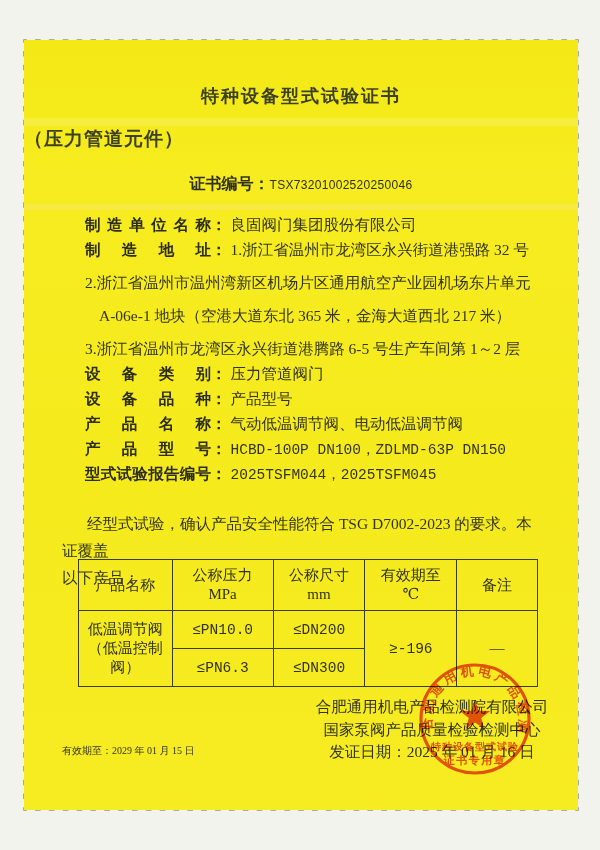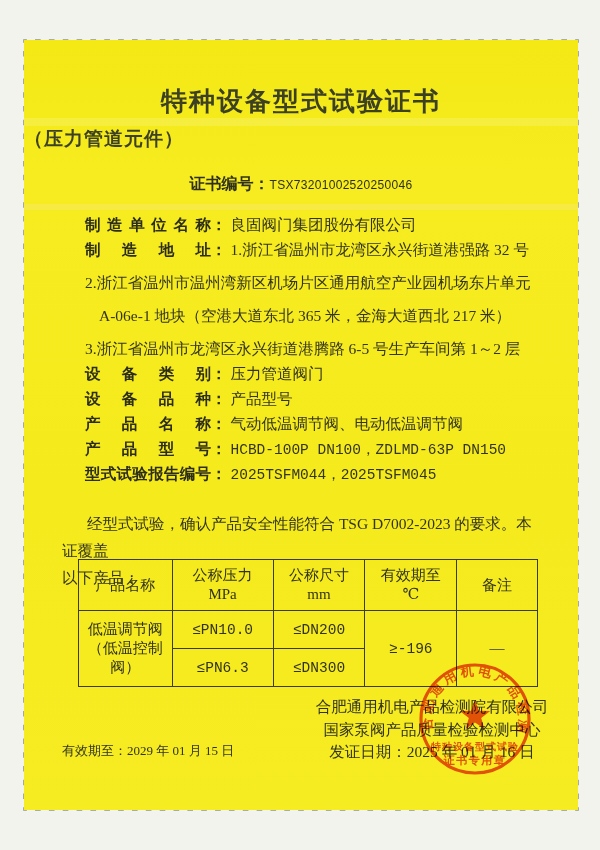--- a/index.html
+++ b/index.html
@@ -14,21 +14,21 @@
   .cert{
     position:absolute;left:24px;top:40px;width:554px;height:770px;
     background:linear-gradient(180deg,#f4e915 0%,#f6ec1f 18%,#f5ea1c 60%,#f6ec22 100%);
     z-index:1;color:#33341f;
   }
   .band{position:absolute;left:0;width:554px;background:rgba(255,255,255,.16);pointer-events:none;}
   .band1{top:78px;height:8px;}
   .band2{top:164px;height:6px;background:rgba(255,230,210,.20);}
   .title{
     position:absolute;left:0;top:44px;width:554px;text-align:center;
-    font-size:26px;font-weight:bold;letter-spacing:2px;color:#3d4124;
+    font-size:18px;font-weight:bold;letter-spacing:2px;color:#3d4124;
   }
   .subtitle{
     position:absolute;left:0;top:86px;width:518px;text-align:left;
     font-size:19px;font-weight:bold;letter-spacing:1px;color:#3d4124;
   }
   .certno{
     position:absolute;left:0;top:134px;width:554px;text-align:center;
     font-size:16px;color:#2f301c;
   }
   .certno .lbl{font-weight:bold;}
@@ -60,21 +60,21 @@
     padding:0;font-weight:normal;
   }
   .spec-table .hrow{height:39px;}
   .spec-table .drow{height:25px;}
   .hcell{line-height:19px;}
   .footer-right{
     position:absolute;left:286px;top:656px;width:244px;text-align:center;
     font-size:15.5px;line-height:22.5px;color:#33341f;z-index:2;
   }
   .valid{
-    position:absolute;left:38px;top:700px;font-size:13px;line-height:22px;
+    position:absolute;left:38px;top:700px;font-size:10px;line-height:22px;
     color:#33341f;z-index:2;
   }
   .seal{
     position:absolute;left:381px;top:609px;width:140px;height:140px;
     z-index:5;opacity:.9;mix-blend-mode:multiply;
   }
   .seal text{font-family:"Liberation Serif","DejaVu Serif",serif;font-weight:bold;}
 </style>
 </head>
 <body>

